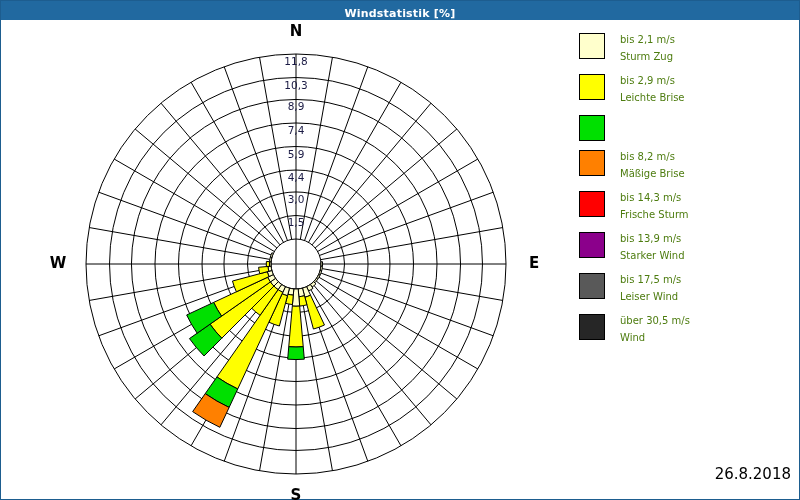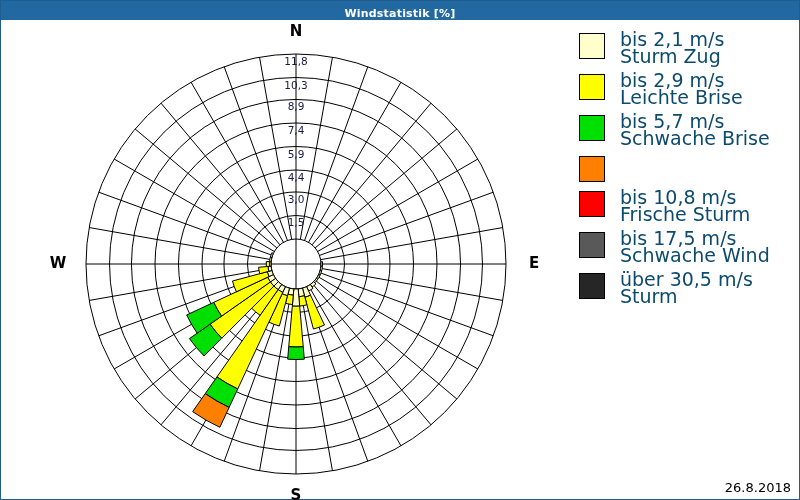--- a/index.html
+++ b/index.html
@@ -55,31 +55,31 @@
   }
   .legend-swatch {
     width: 26px; height: 26px;
     border: 1px solid #000;
     box-sizing: border-box;
     flex: 0 0 auto;
     margin-top: 2px;
   }
   .legend-text {
     margin-left: 15px;
-    font-size: 19px;
+    font-size: 10px;
     line-height: 17px;
-    color: #0c4a6e;
+    color: #4d7c0f;
     white-space: nowrap;
   }
   .legend-text span { display: block; }
   #datestamp {
     position: absolute;
     right: 8px;
-    bottom: 4px;
-    font-size: 13px;
+    bottom: 16px;
+    font-size: 15px;
     color: #000;
     text-align: center;
   }
   .compass-label {
     position: absolute;
     font-size: 15px;
     font-weight: bold;
     color: #000;
     text-align: center;
   }
@@ -218,46 +218,53 @@
         </div>
         <div class="legend-row">
           <div class="legend-swatch" style="background: rgb(255, 255, 0);"></div>
           <div class="legend-text">
             <span>bis 2,9 m/s</span>
             <span>Leichte Brise</span>
           </div>
         </div>
         <div class="legend-row">
           <div class="legend-swatch" style="background: rgb(0, 224, 0);"></div>
-          <div class="legend-text">
-            <span>bis 5,7 m/s</span>
-            <span>Schwache Brise</span>
-          </div>
         </div>
         <div class="legend-row">
           <div class="legend-swatch" style="background: rgb(255, 128, 0);"></div>
+          <div class="legend-text">
+            <span>bis 8,2 m/s</span>
+            <span>Mäßige Brise</span>
+          </div>
         </div>
         <div class="legend-row">
           <div class="legend-swatch" style="background: rgb(255, 0, 0);"></div>
           <div class="legend-text">
-            <span>bis 10,8 m/s</span>
+            <span>bis 14,3 m/s</span>
             <span>Frische Sturm</span>
           </div>
         </div>
         <div class="legend-row">
+          <div class="legend-swatch" style="background: rgb(139, 0, 139);"></div>
+          <div class="legend-text">
+            <span>bis 13,9 m/s</span>
+            <span>Starker Wind</span>
+          </div>
+        </div>
+        <div class="legend-row">
           <div class="legend-swatch" style="background: rgb(89, 89, 89);"></div>
           <div class="legend-text">
             <span>bis 17,5 m/s</span>
-            <span>Schwache Wind</span>
+            <span>Leiser Wind</span>
           </div>
         </div>
         <div class="legend-row">
           <div class="legend-swatch" style="background: rgb(38, 38, 38);"></div>
           <div class="legend-text">
             <span>über 30,5 m/s</span>
-            <span>Sturm</span>
+            <span>Wind</span>
           </div>
         </div>
       </div>
 
     <div id="datestamp">26.8.2018</div>
   </div>
 </div>
 
 </body></html>

